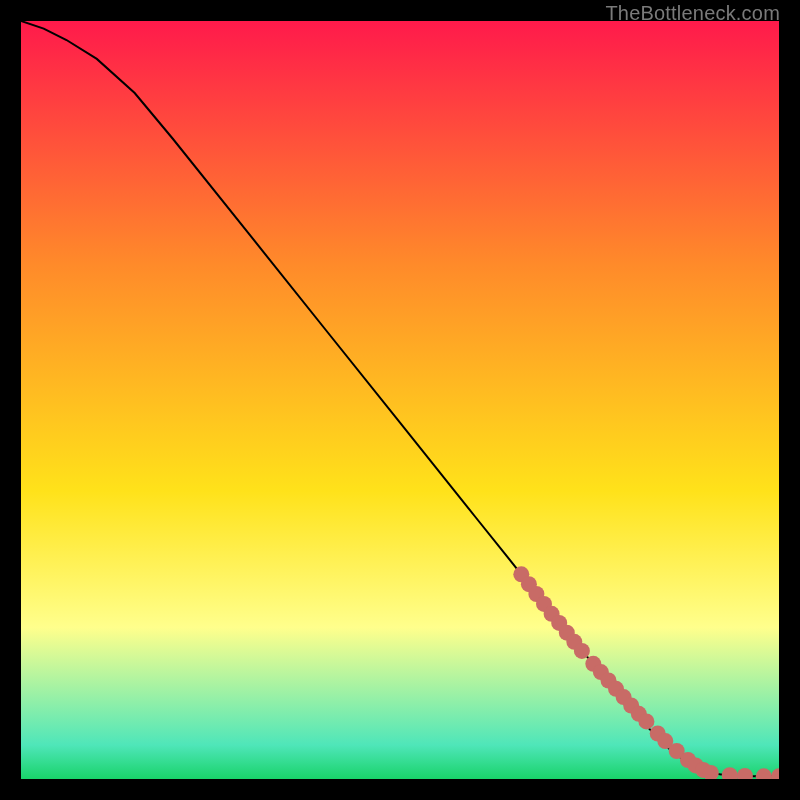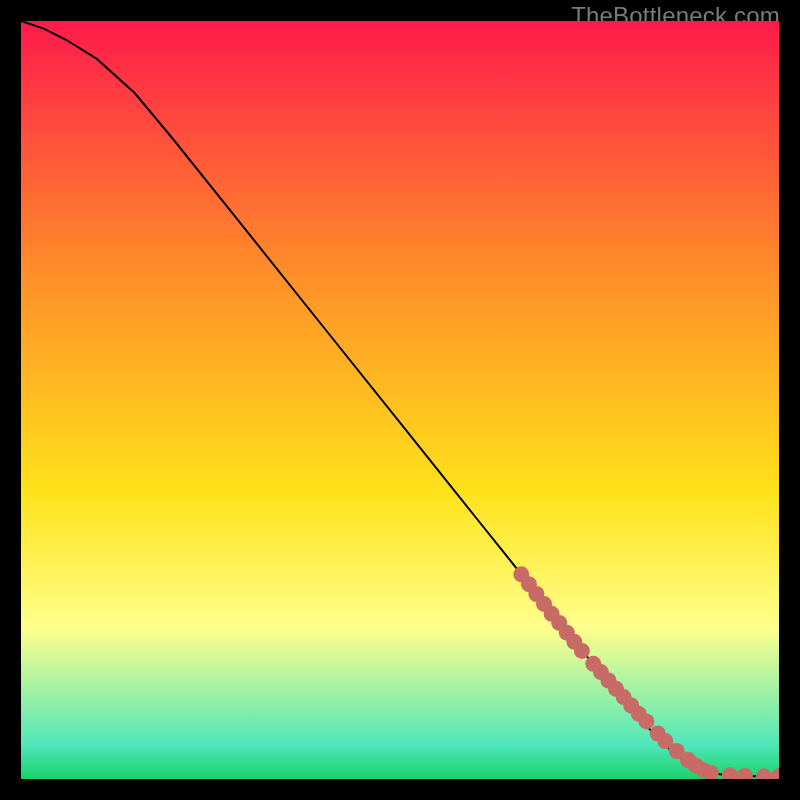--- a/index.html
+++ b/index.html
@@ -23,21 +23,21 @@
     top: 21px;
     width: 758px;
     height: 758px;
     overflow: hidden;
   }
   .watermark {
     position: absolute;
     top: 2px;
     right: 20px;
     color: #7a7a7a;
-    font-size: 24px;
+    font-size: 20px;
     letter-spacing: 0.2px;
     user-select: none;
   }
   svg {
     position: absolute;
     inset: 0;
   }
 </style>
 </head>
 <body>

